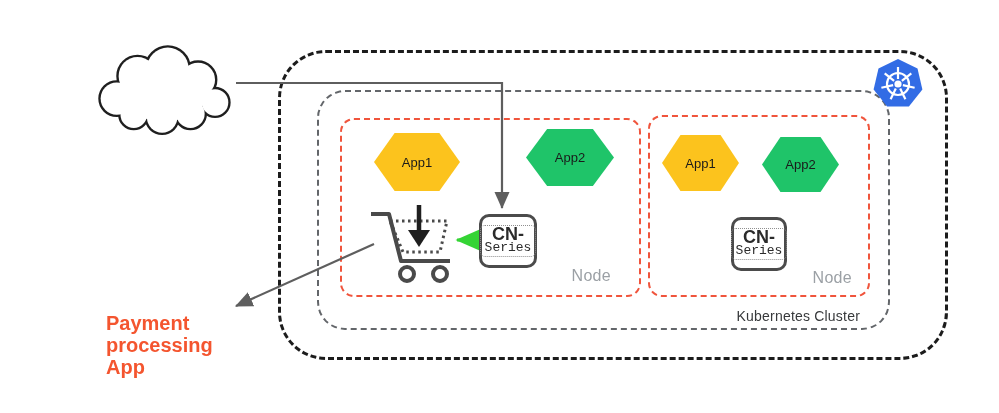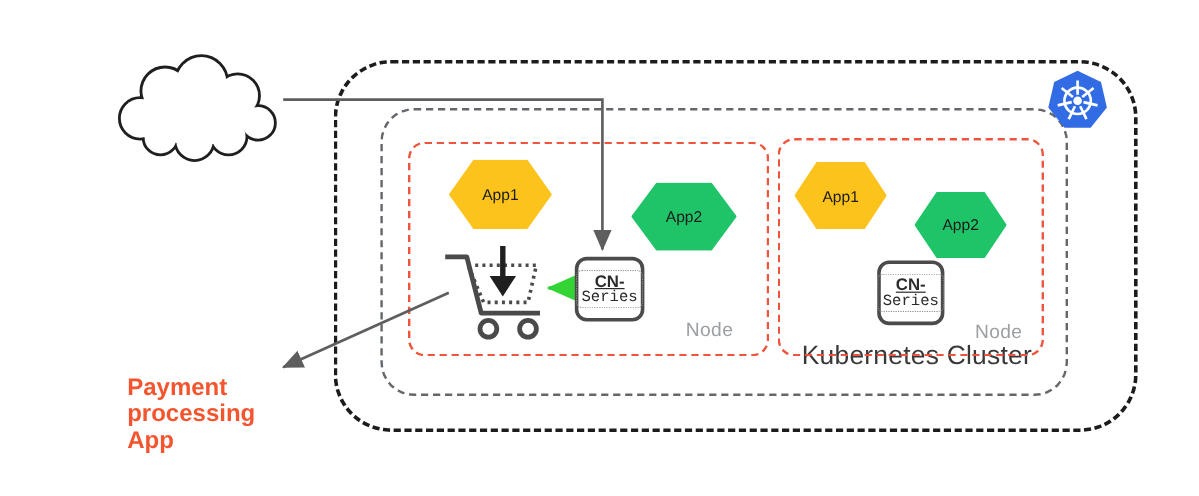--- a/index.html
+++ b/index.html
@@ -13,22 +13,22 @@
   
   .outer-boundary{
     left:278px;top:50px;width:664px;height:304px;
     border:3px dashed var(--boundary_outer);border-radius:48px;z-index:1;
   }
   .inner-boundary{
     left:317px;top:90px;width:569px;height:236px;
     border:2px dashed var(--boundary_inner);border-radius:28px;z-index:1;
   }
   .cluster-label{
-    position:absolute;right:28px;bottom:19px;
-    font-size:22px;color:var(--cluster_text);letter-spacing:0.2px;
+    position:absolute;right:28px;bottom:4px;
+    font-size:14px;color:var(--cluster_text);letter-spacing:0.2px;
   }
   .node-box{
     border:2px dashed var(--node_border);border-radius:14px;z-index:2;
   }
   .node-box.left{left:340px;top:118px;width:297px;height:175px;}
   .node-box.right{left:648px;top:115px;width:218px;height:178px;}
   .node-label{
     position:absolute;font-size:16px;color:var(--label_gray);letter-spacing:0.3px;
   }
   .node-box.left .node-label{right:28px;bottom:10px;}
@@ -38,34 +38,34 @@
   .hex{
     position:absolute;display:flex;align-items:center;justify-content:center;
     clip-path:polygon(24% 0%,76% 0%,100% 50%,76% 100%,24% 100%,0% 50%);
     font-size:13px;color:#1a1a1a;z-index:3;
   }
   .hex.n1a1{left:374px;top:133px;width:86px;height:58px;}
   .hex.n1a2{left:526px;top:129px;width:88px;height:57px;}
   .hex.n2a1{left:662px;top:135px;width:77px;height:56px;}
   .hex.n2a2{left:762px;top:137px;width:77px;height:55px;}
   .hex.yellow{background:var(--app1);}
-  .hex.green{background:var(--app2);margin-top:23px;}
+  .hex.green{background:var(--app2);}
 
   
   .cn-box{
     position:absolute;background:#fff;border:3px solid #4b4b4b;border-radius:10px;
     display:flex;align-items:center;justify-content:center;z-index:6;
   }
   .cn-box.left{left:479px;top:214px;width:52px;height:48px;}
   .cn-box.right{left:731px;top:217px;width:50px;height:48px;}
   .cn-inner{
     border:1.5px dotted #8f8f8f;border-radius:5px;padding:1px 4px 2px;
     text-align:center;color:#2b2b2b;
   }
-  .cn-line1{font-size:14px;font-weight:bold;line-height:15px;display:block;text-decoration:underline;}
+  .cn-line1{font-size:18px;font-weight:bold;line-height:15px;display:block;}
   .cn-line2{font-size:13px;line-height:12px;display:block;font-family:Liberation Mono, monospace;}
 
   
   .cloud-wrap{left:88px;top:40px;width:152px;height:104px;z-index:6;}
   .internet-label{
     left:113px;top:84px;width:105px;text-align:center;
     font-size:15px;font-weight:bold;color:#6a6a6a;letter-spacing:0.5px;z-index:7;
   }
 
   

